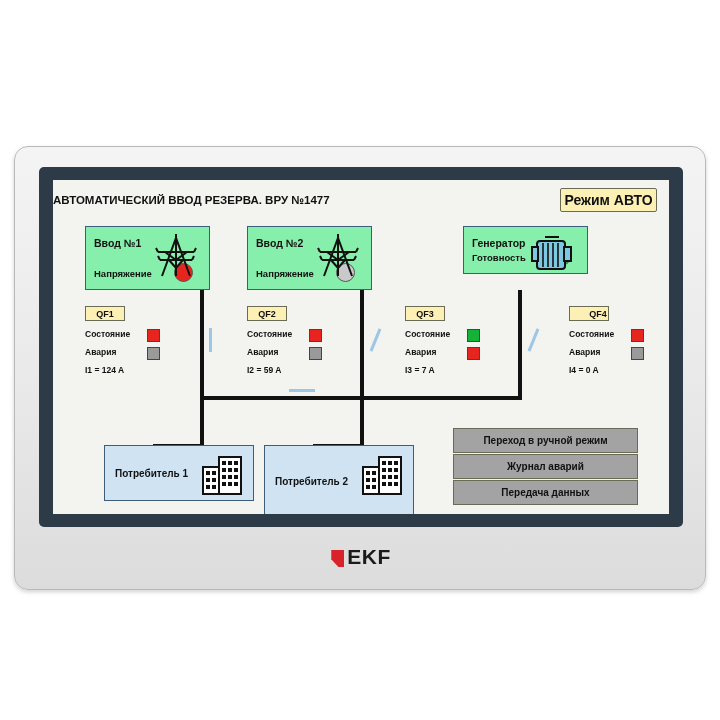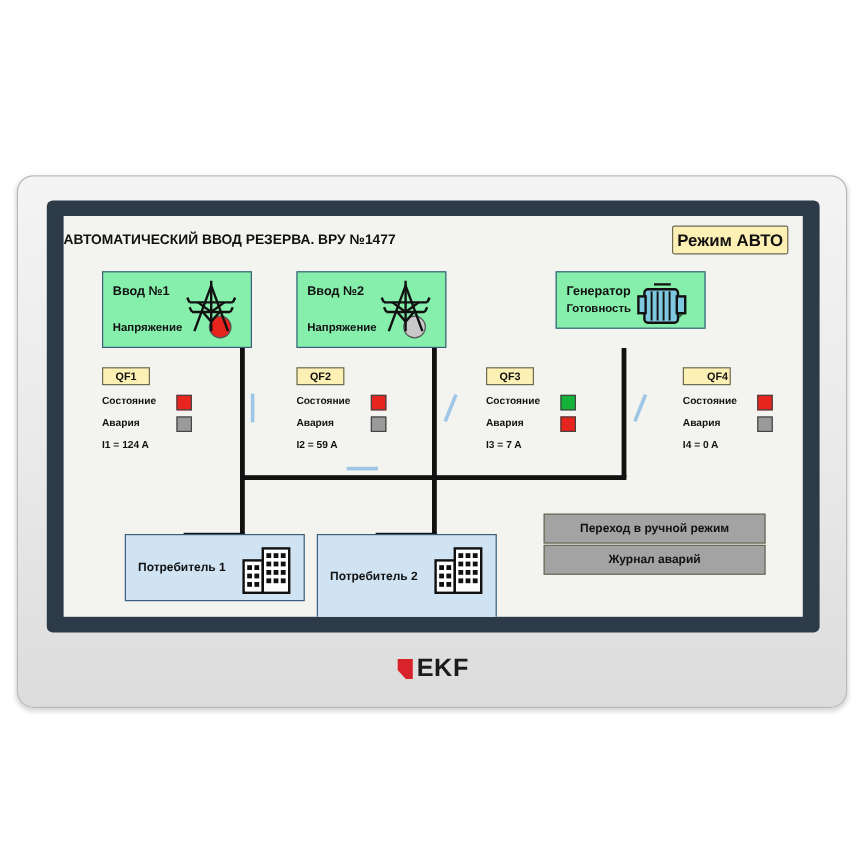--- a/index.html
+++ b/index.html
@@ -422,18 +422,19 @@
               <rect x="33" y="22" width="4" height="4"></rect>
             <rect x="21" y="29" width="4" height="4"></rect>
               <rect x="27" y="29" width="4" height="4"></rect>
               <rect x="33" y="29" width="4" height="4"></rect>
           </g>
         </svg>
       </div>
 
       <div class="act-btn" style="left:400px; top:248px; width:185px; height:25px;">Переход в ручной режим</div>
       <div class="act-btn" style="left:400px; top:274px; width:185px; height:25px;">Журнал аварий</div>
+      <div class="act-btn" style="left:400px; top:300px; width:185px; height:25px;">Передача данных</div>
 
     </div>
   </div>
 
   <div id="brand"><span class="flag"></span><span>EKF</span></div>
 </div>
 
 </body></html>

